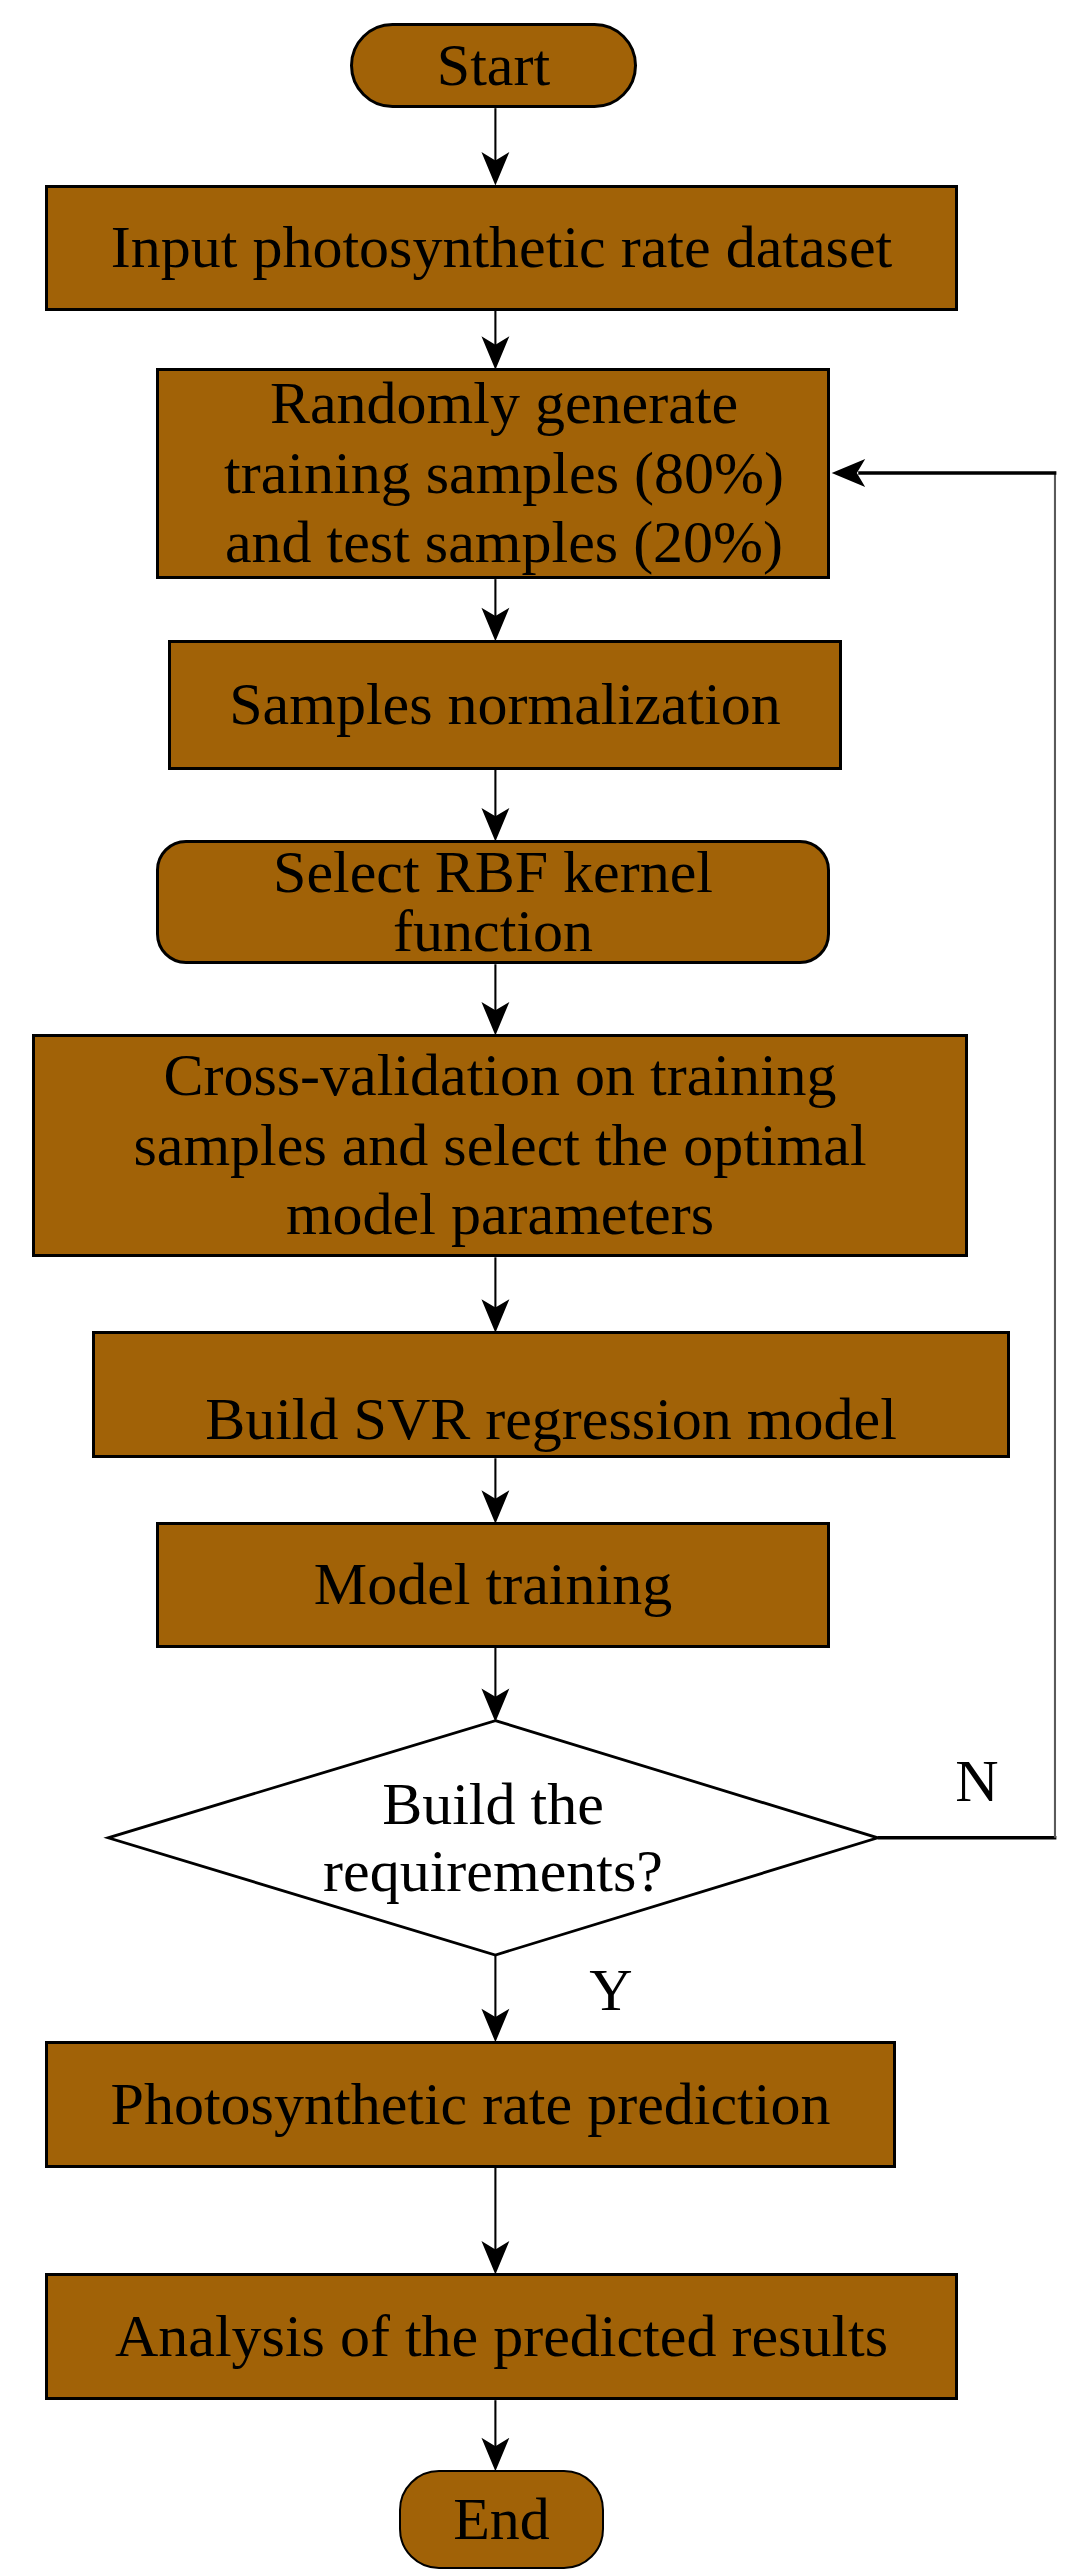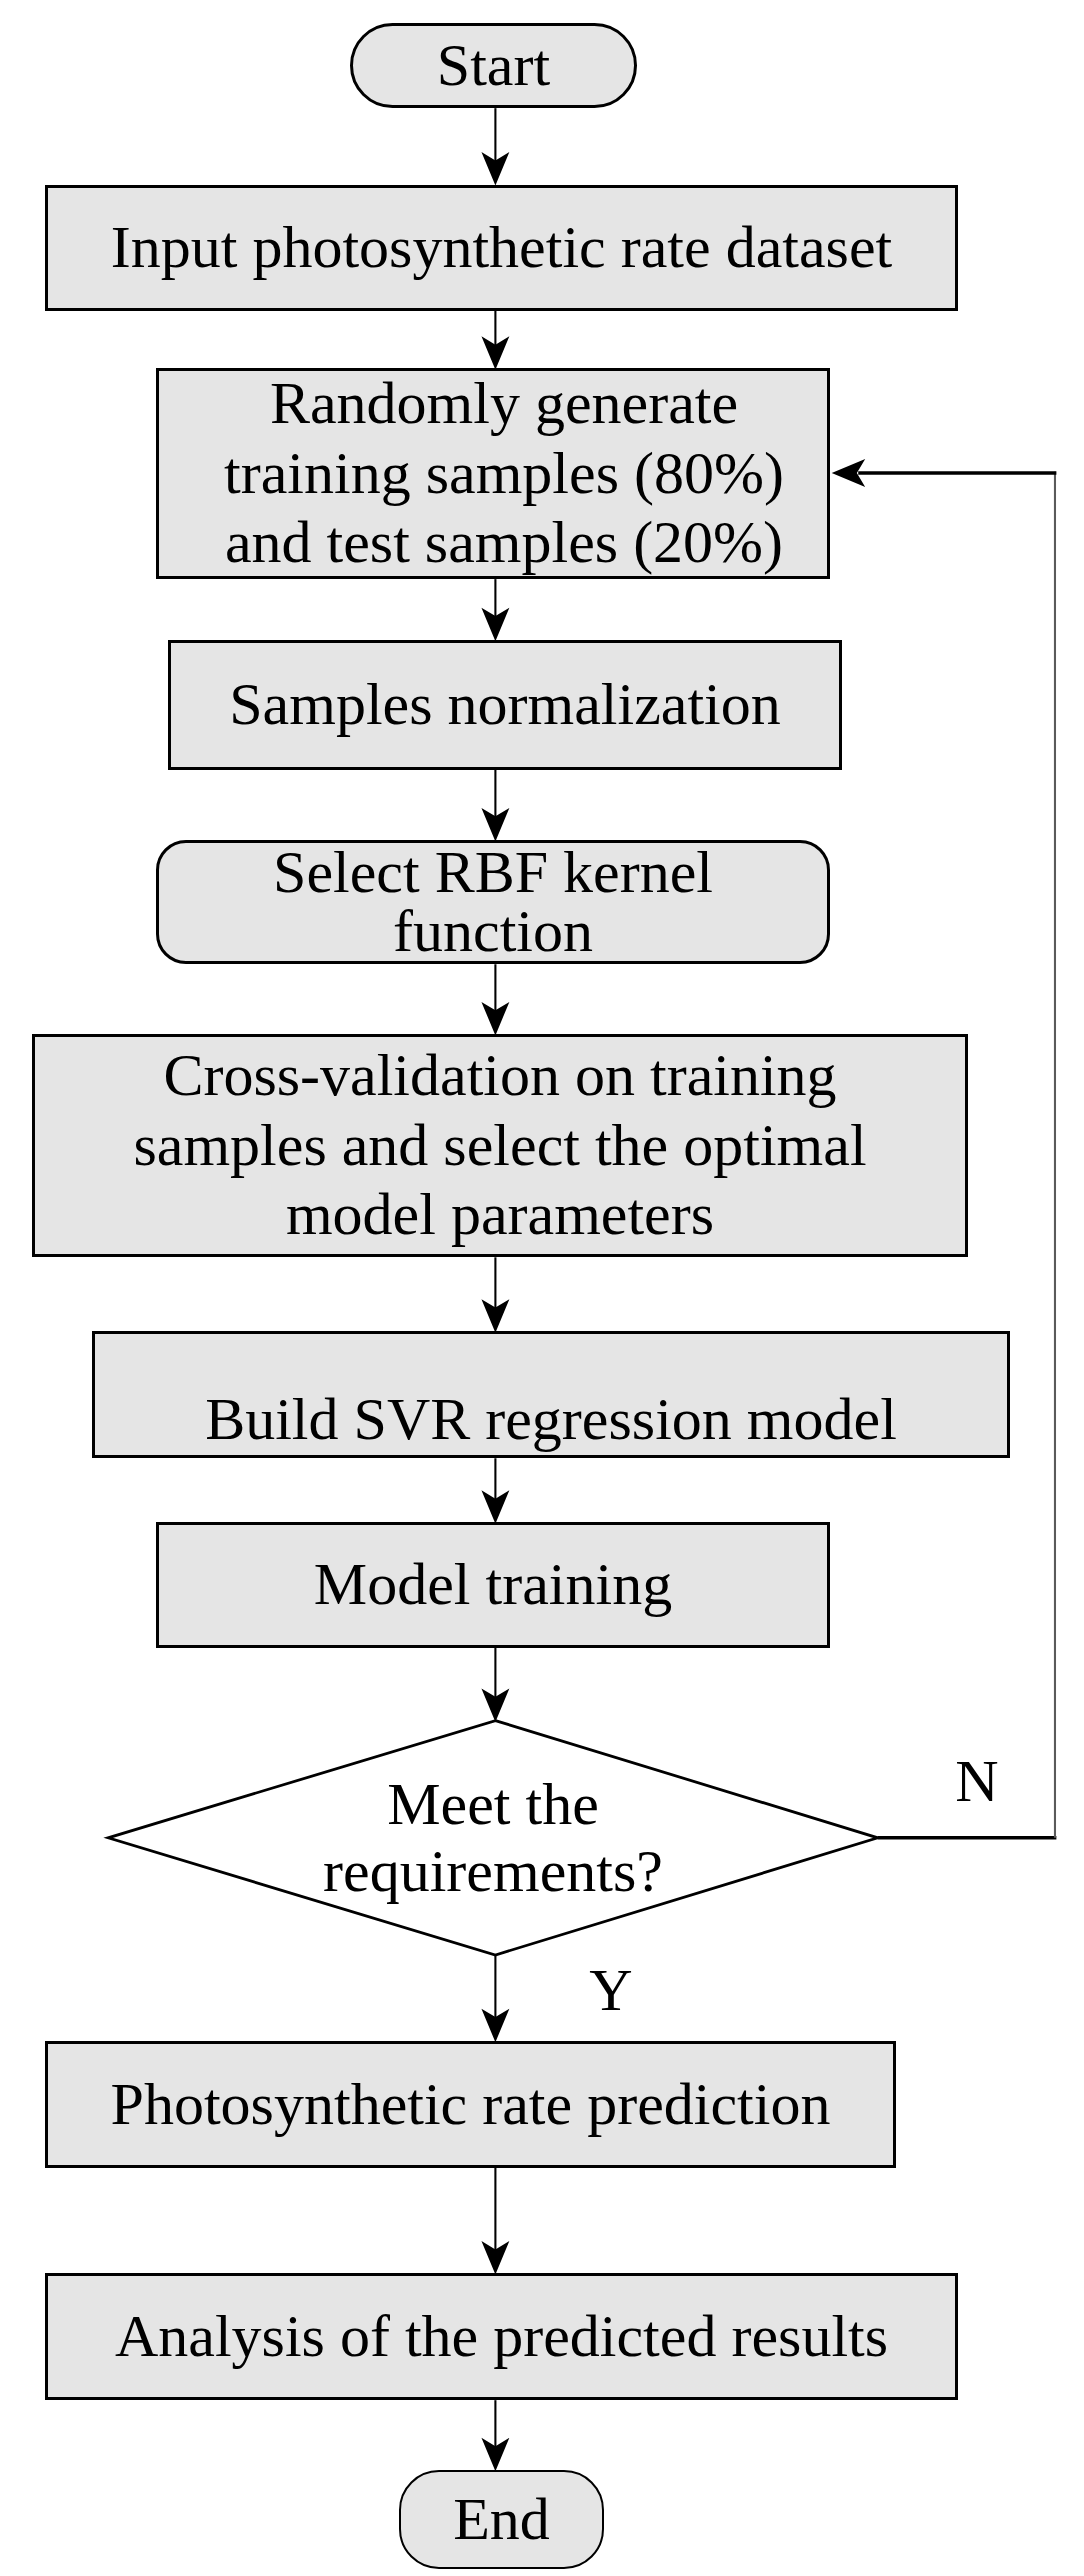--- a/index.html
+++ b/index.html
@@ -13,21 +13,21 @@
     overflow:hidden;
   }
   .connectors{
     position:absolute;
     left:0;top:0;
     width:1085px;height:2576px;
   }
   .node{
     position:absolute;
     box-sizing:border-box;
-    background:#e5e5e5;
+    background:#a16207;
     border:3.5px solid #000000;
     display:flex;
     align-items:center;
     justify-content:center;
     text-align:center;
     font-size:60px;
     line-height:1.16;
     white-space:pre-line;
   }
   .terminator{border-width:3.5px;}
@@ -154,21 +154,21 @@
 
   <div class="node" style="left:92px;top:1331px;width:918px;height:127px;align-items:flex-end;">
     <span>Build SVR regression model</span>
   </div>
 
   <div class="node" style="left:156px;top:1522px;width:674px;height:126px;">
     <span>Model training</span>
   </div>
 
   <div class="decision-text" style="left:108px;top:1721px;width:770px;height:234px;">
-    <span>Meet the
+    <span>Build the
 requirements?</span>
   </div>
 
   <div class="node" style="left:45px;top:2041px;width:851px;height:127px;">
     <span>Photosynthetic rate prediction</span>
   </div>
 
   <div class="node" style="left:45px;top:2273px;width:913px;height:127px;">
     <span>Analysis of the predicted results</span>
   </div>

